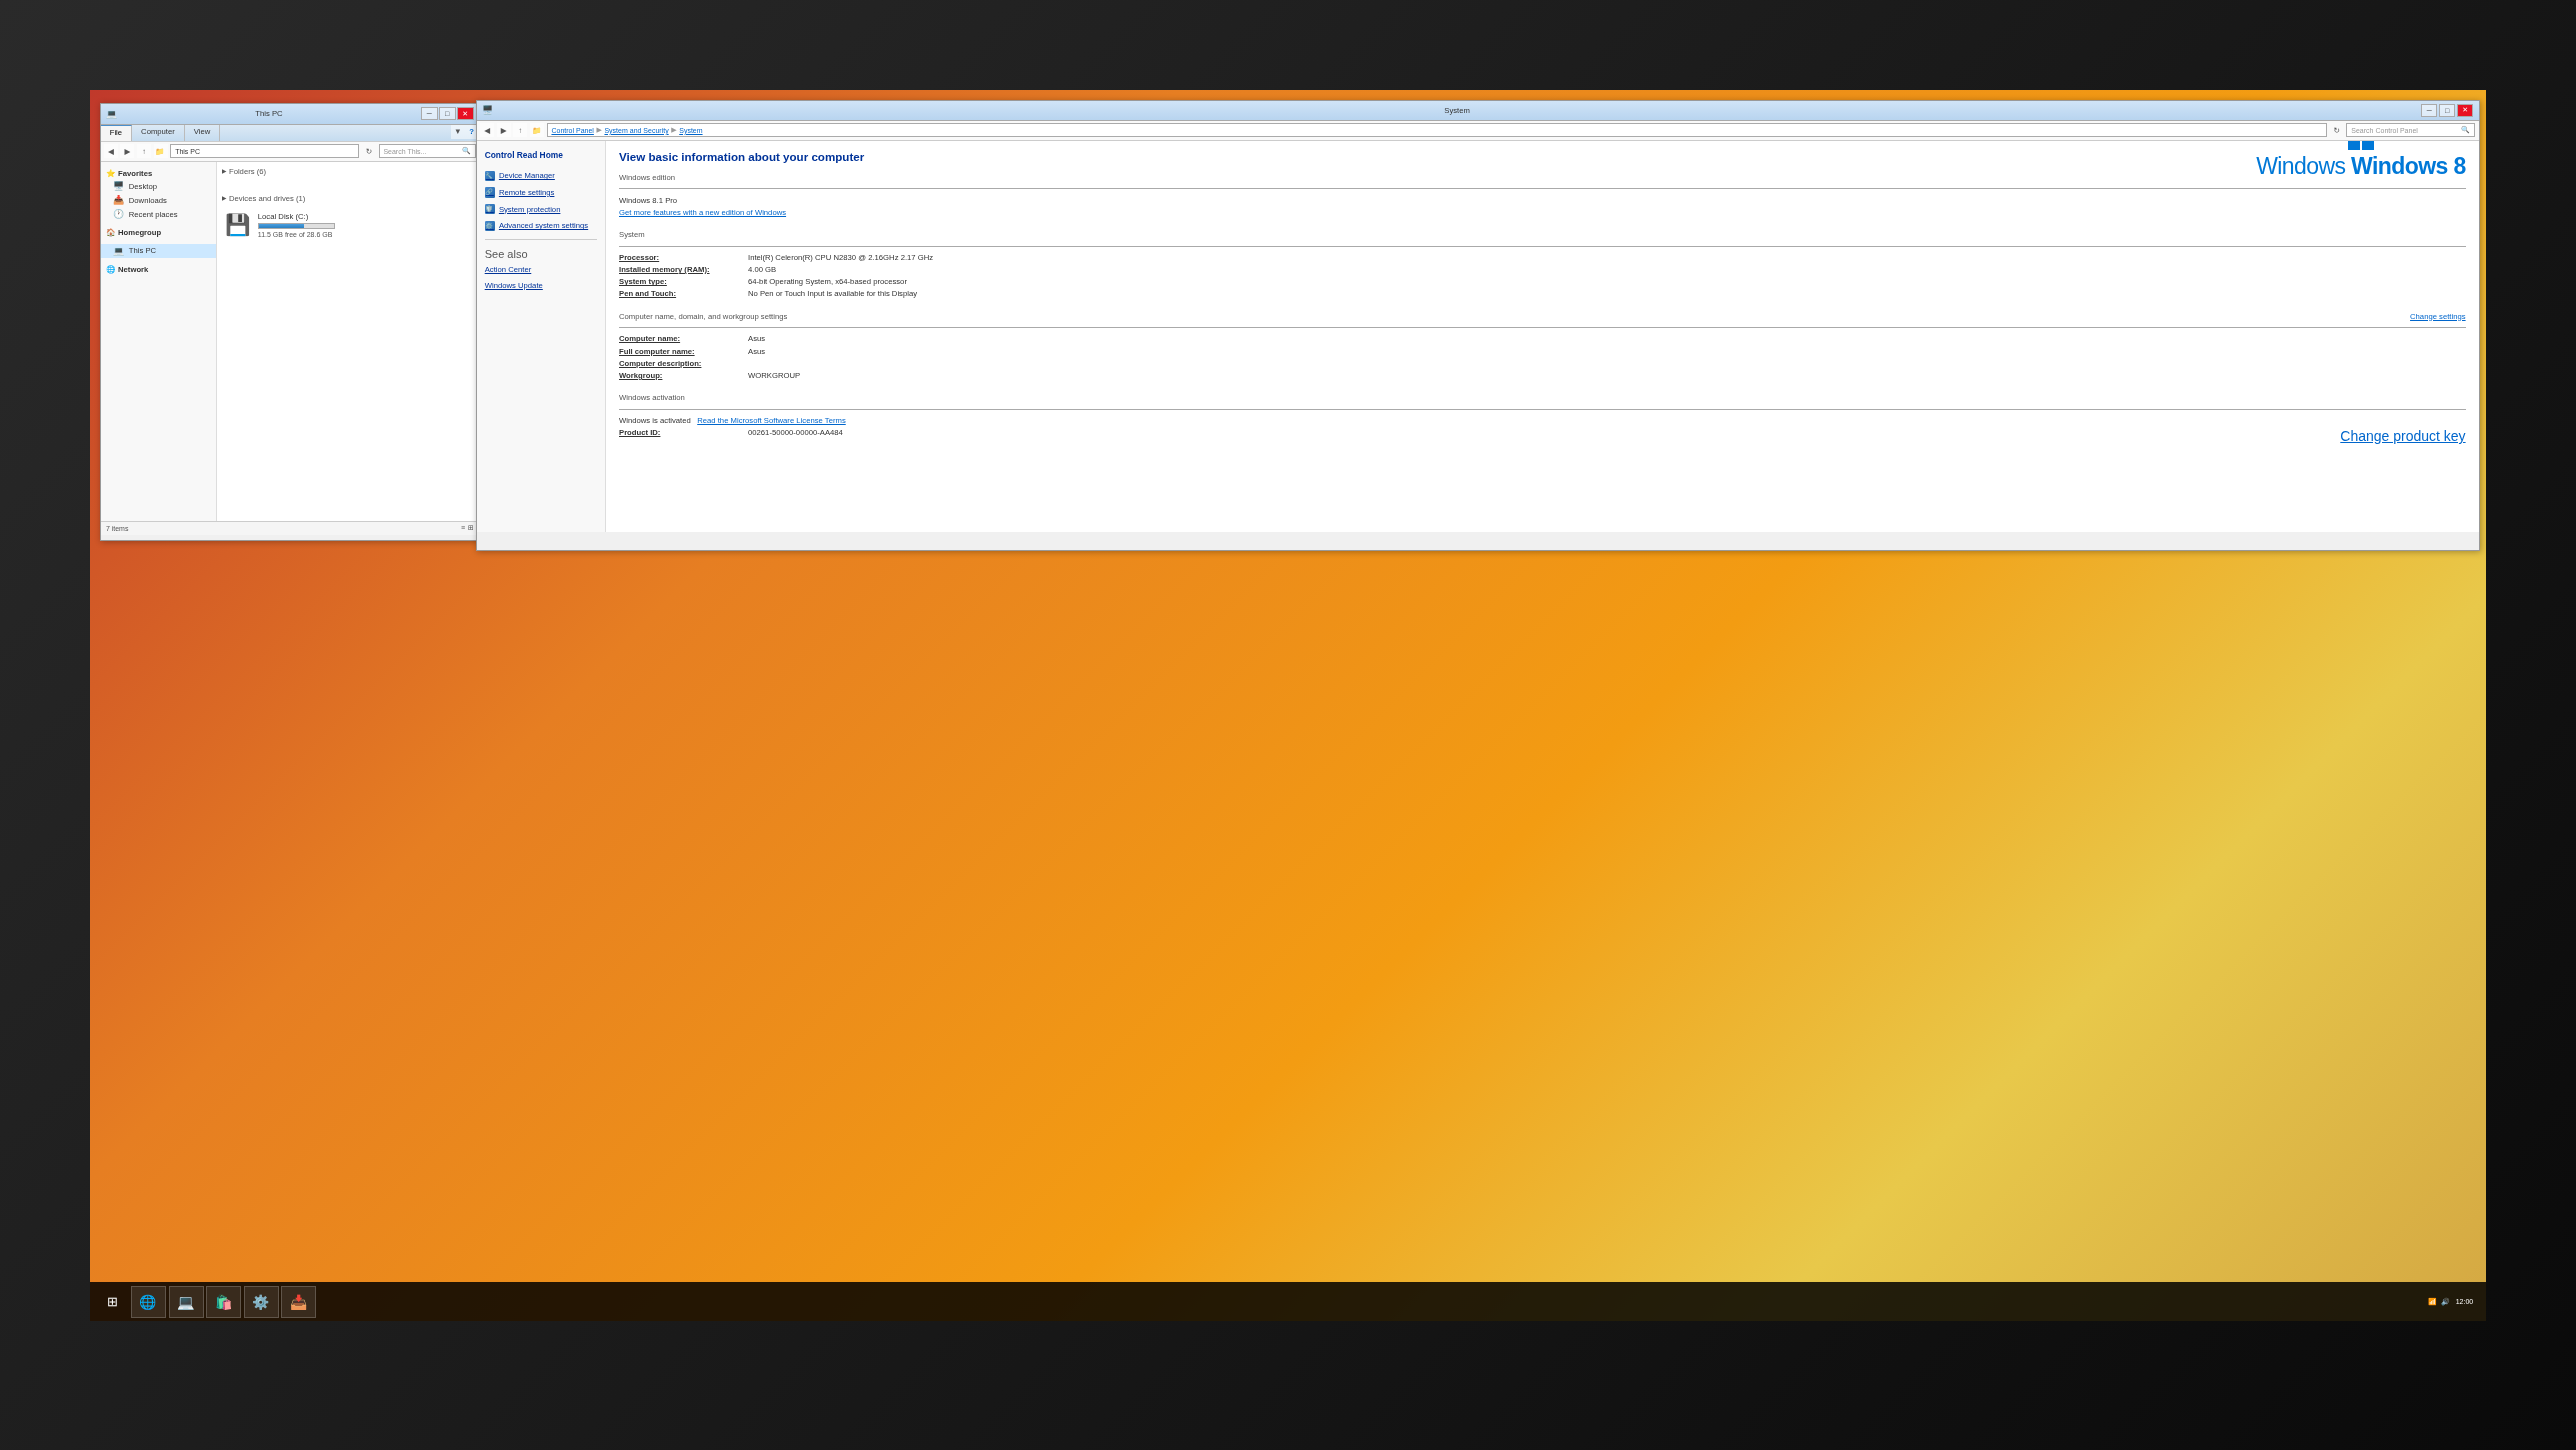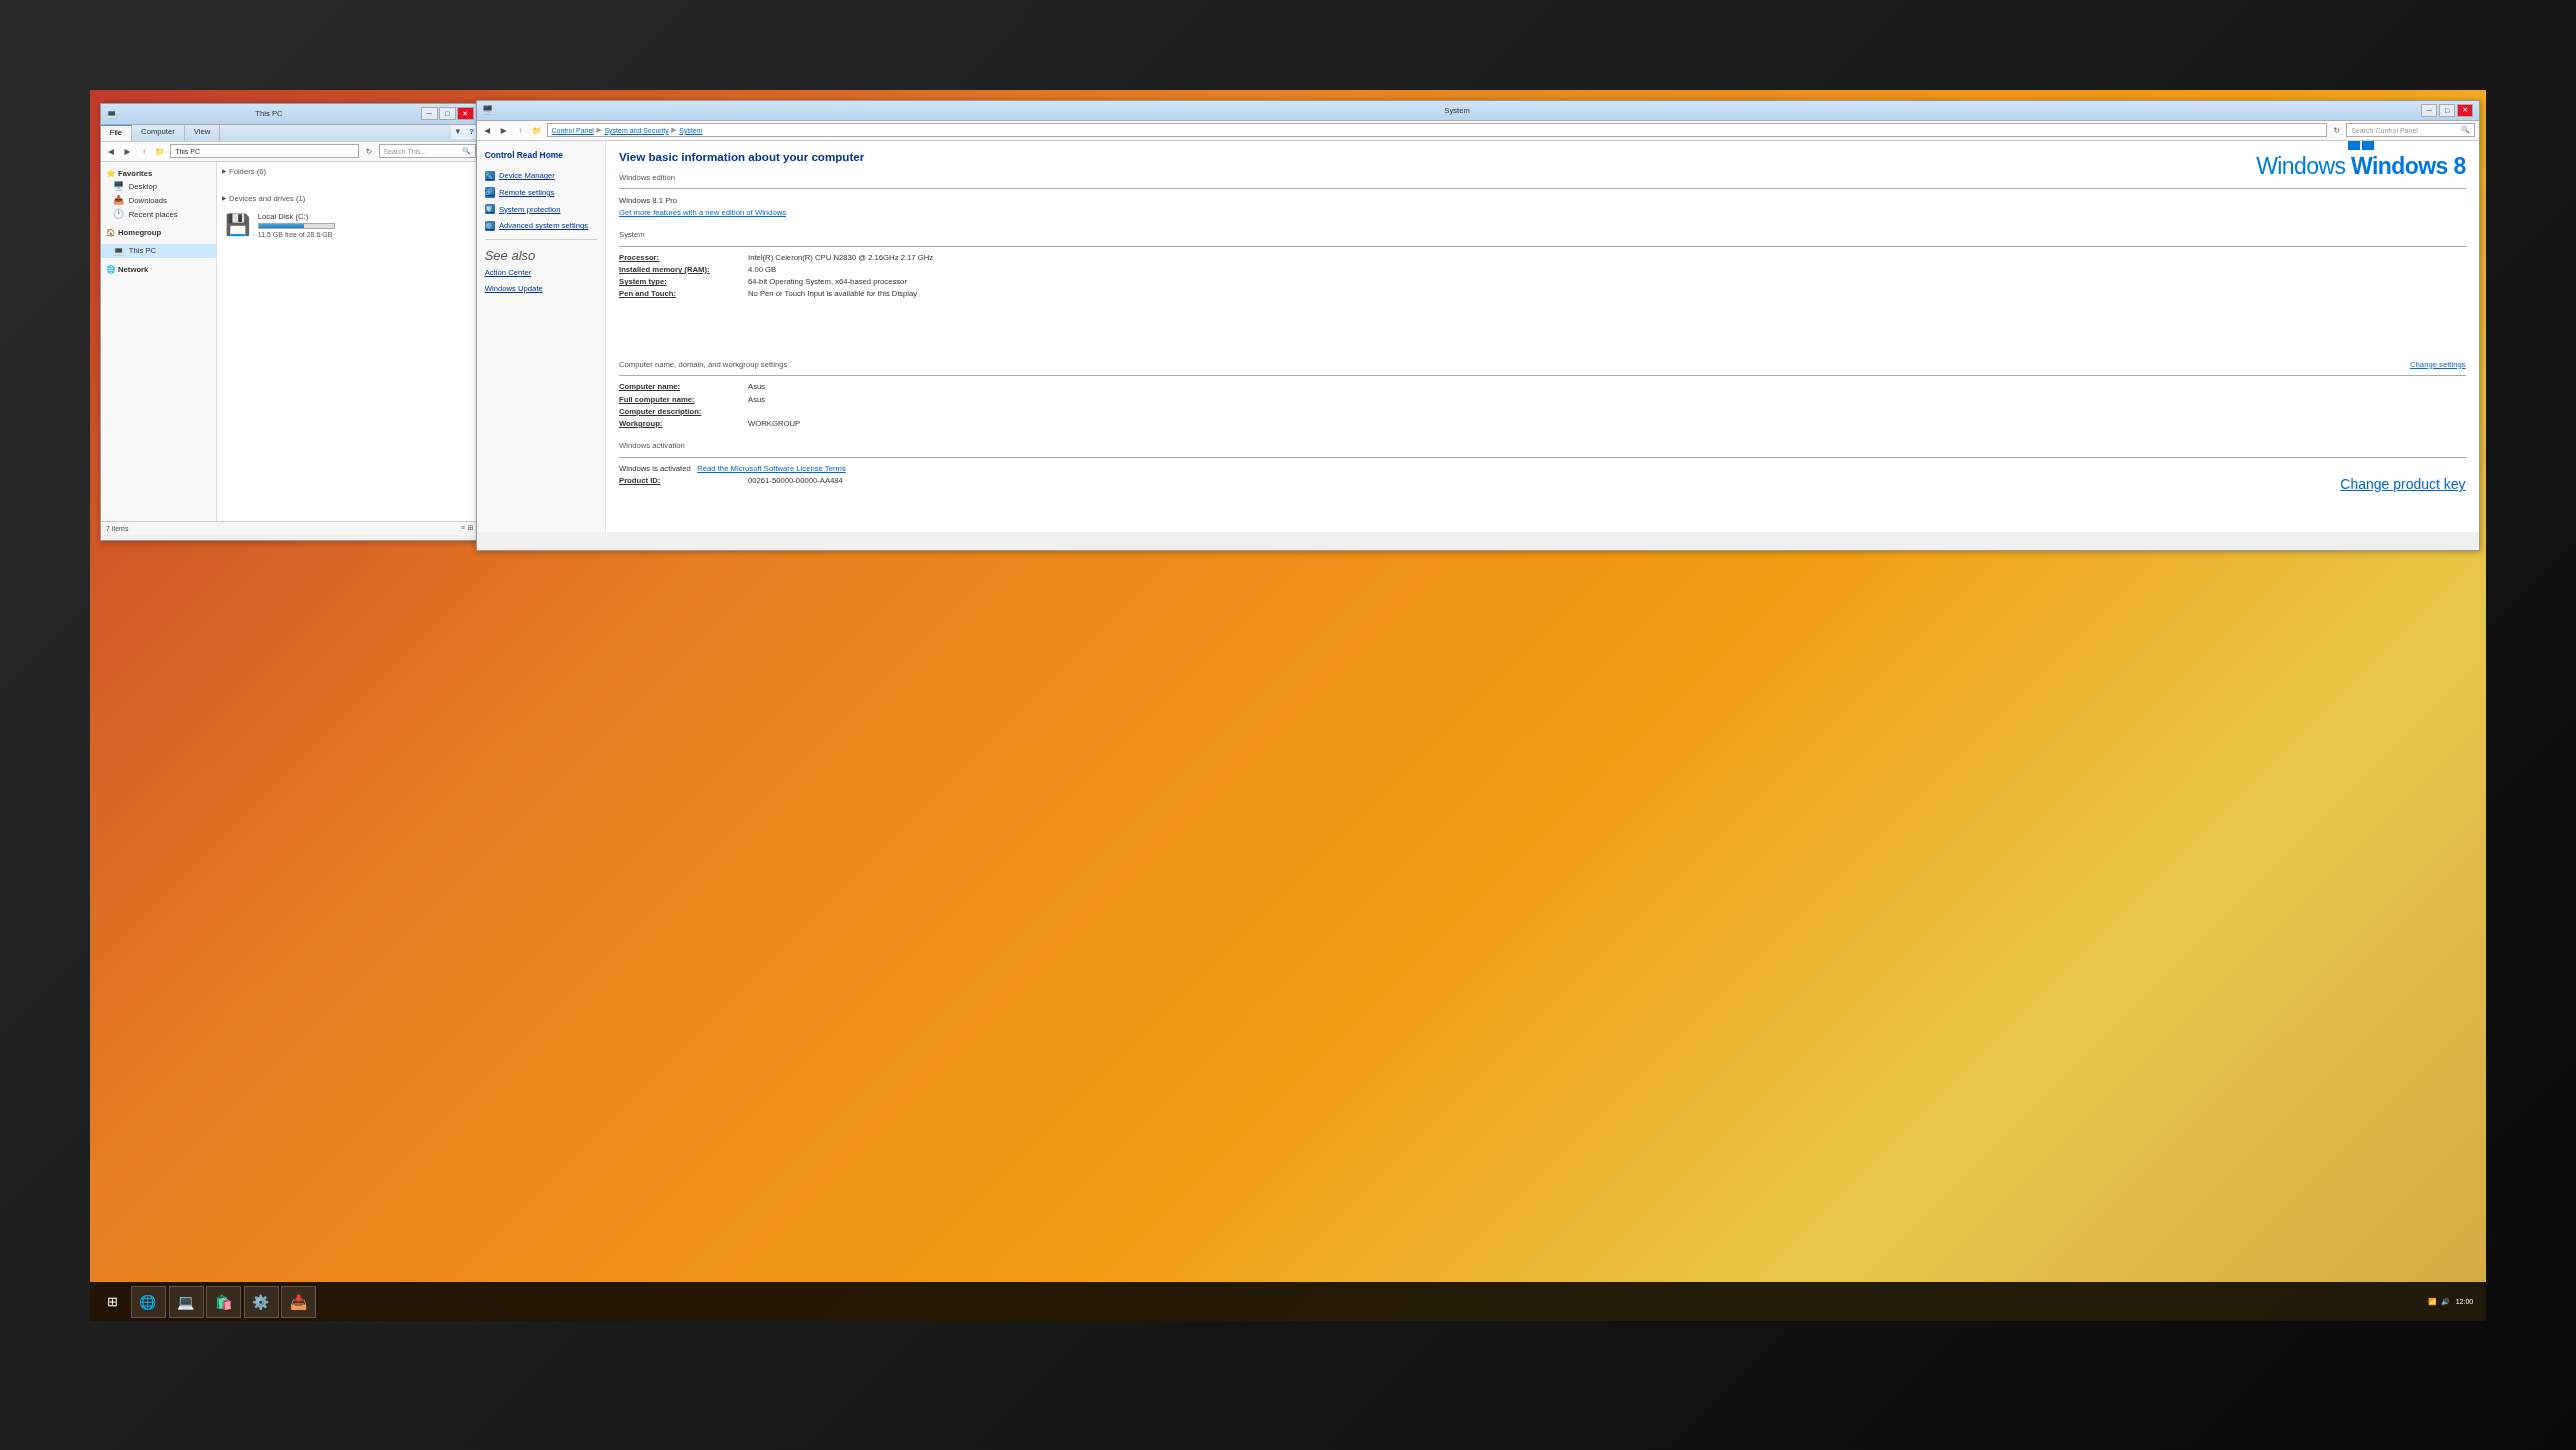--- a/index.html
+++ b/index.html
@@ -409,23 +409,22 @@
     }
 
     .cp-sep {
       height: 0.6px;
       background: #ccc;
       margin: 5.2px 7.7px;
     }
 
     .cp-see-also {
       padding: 2.6px 7.7px;
-      font-size: 13px;
+      font-size: 11px;
       color: #555;
-      font-style: italic;
     }
 
     .cp-content {
       flex: 1;
       padding: 9.7px 13px;
       background: white;
       overflow-y: auto;
     }
 
     .cp-main-title {
@@ -748,21 +747,21 @@
         </div>
         <div class="info-row">
           <div class="info-label">Pen and Touch:</div>
           <div class="info-value">No Pen or Touch Input is available for this Display</div>
         </div>
 
         <br>
 
         
         <div class="section-label">
-          <div style="display:flex; align-items:flex-start;margin-top:48px;">
+          <div style="display:flex; align-items:flex-start;">
             <span>Computer name, domain, and workgroup settings</span>
             <span class="change-settings-btn" style="margin-left:auto;">Change settings</span>
           </div>
           <hr class="section-divider">
         </div>
 
         <div class="info-row">
           <div class="info-label">Computer name:</div>
           <div class="info-value">Asus</div>
         </div>

